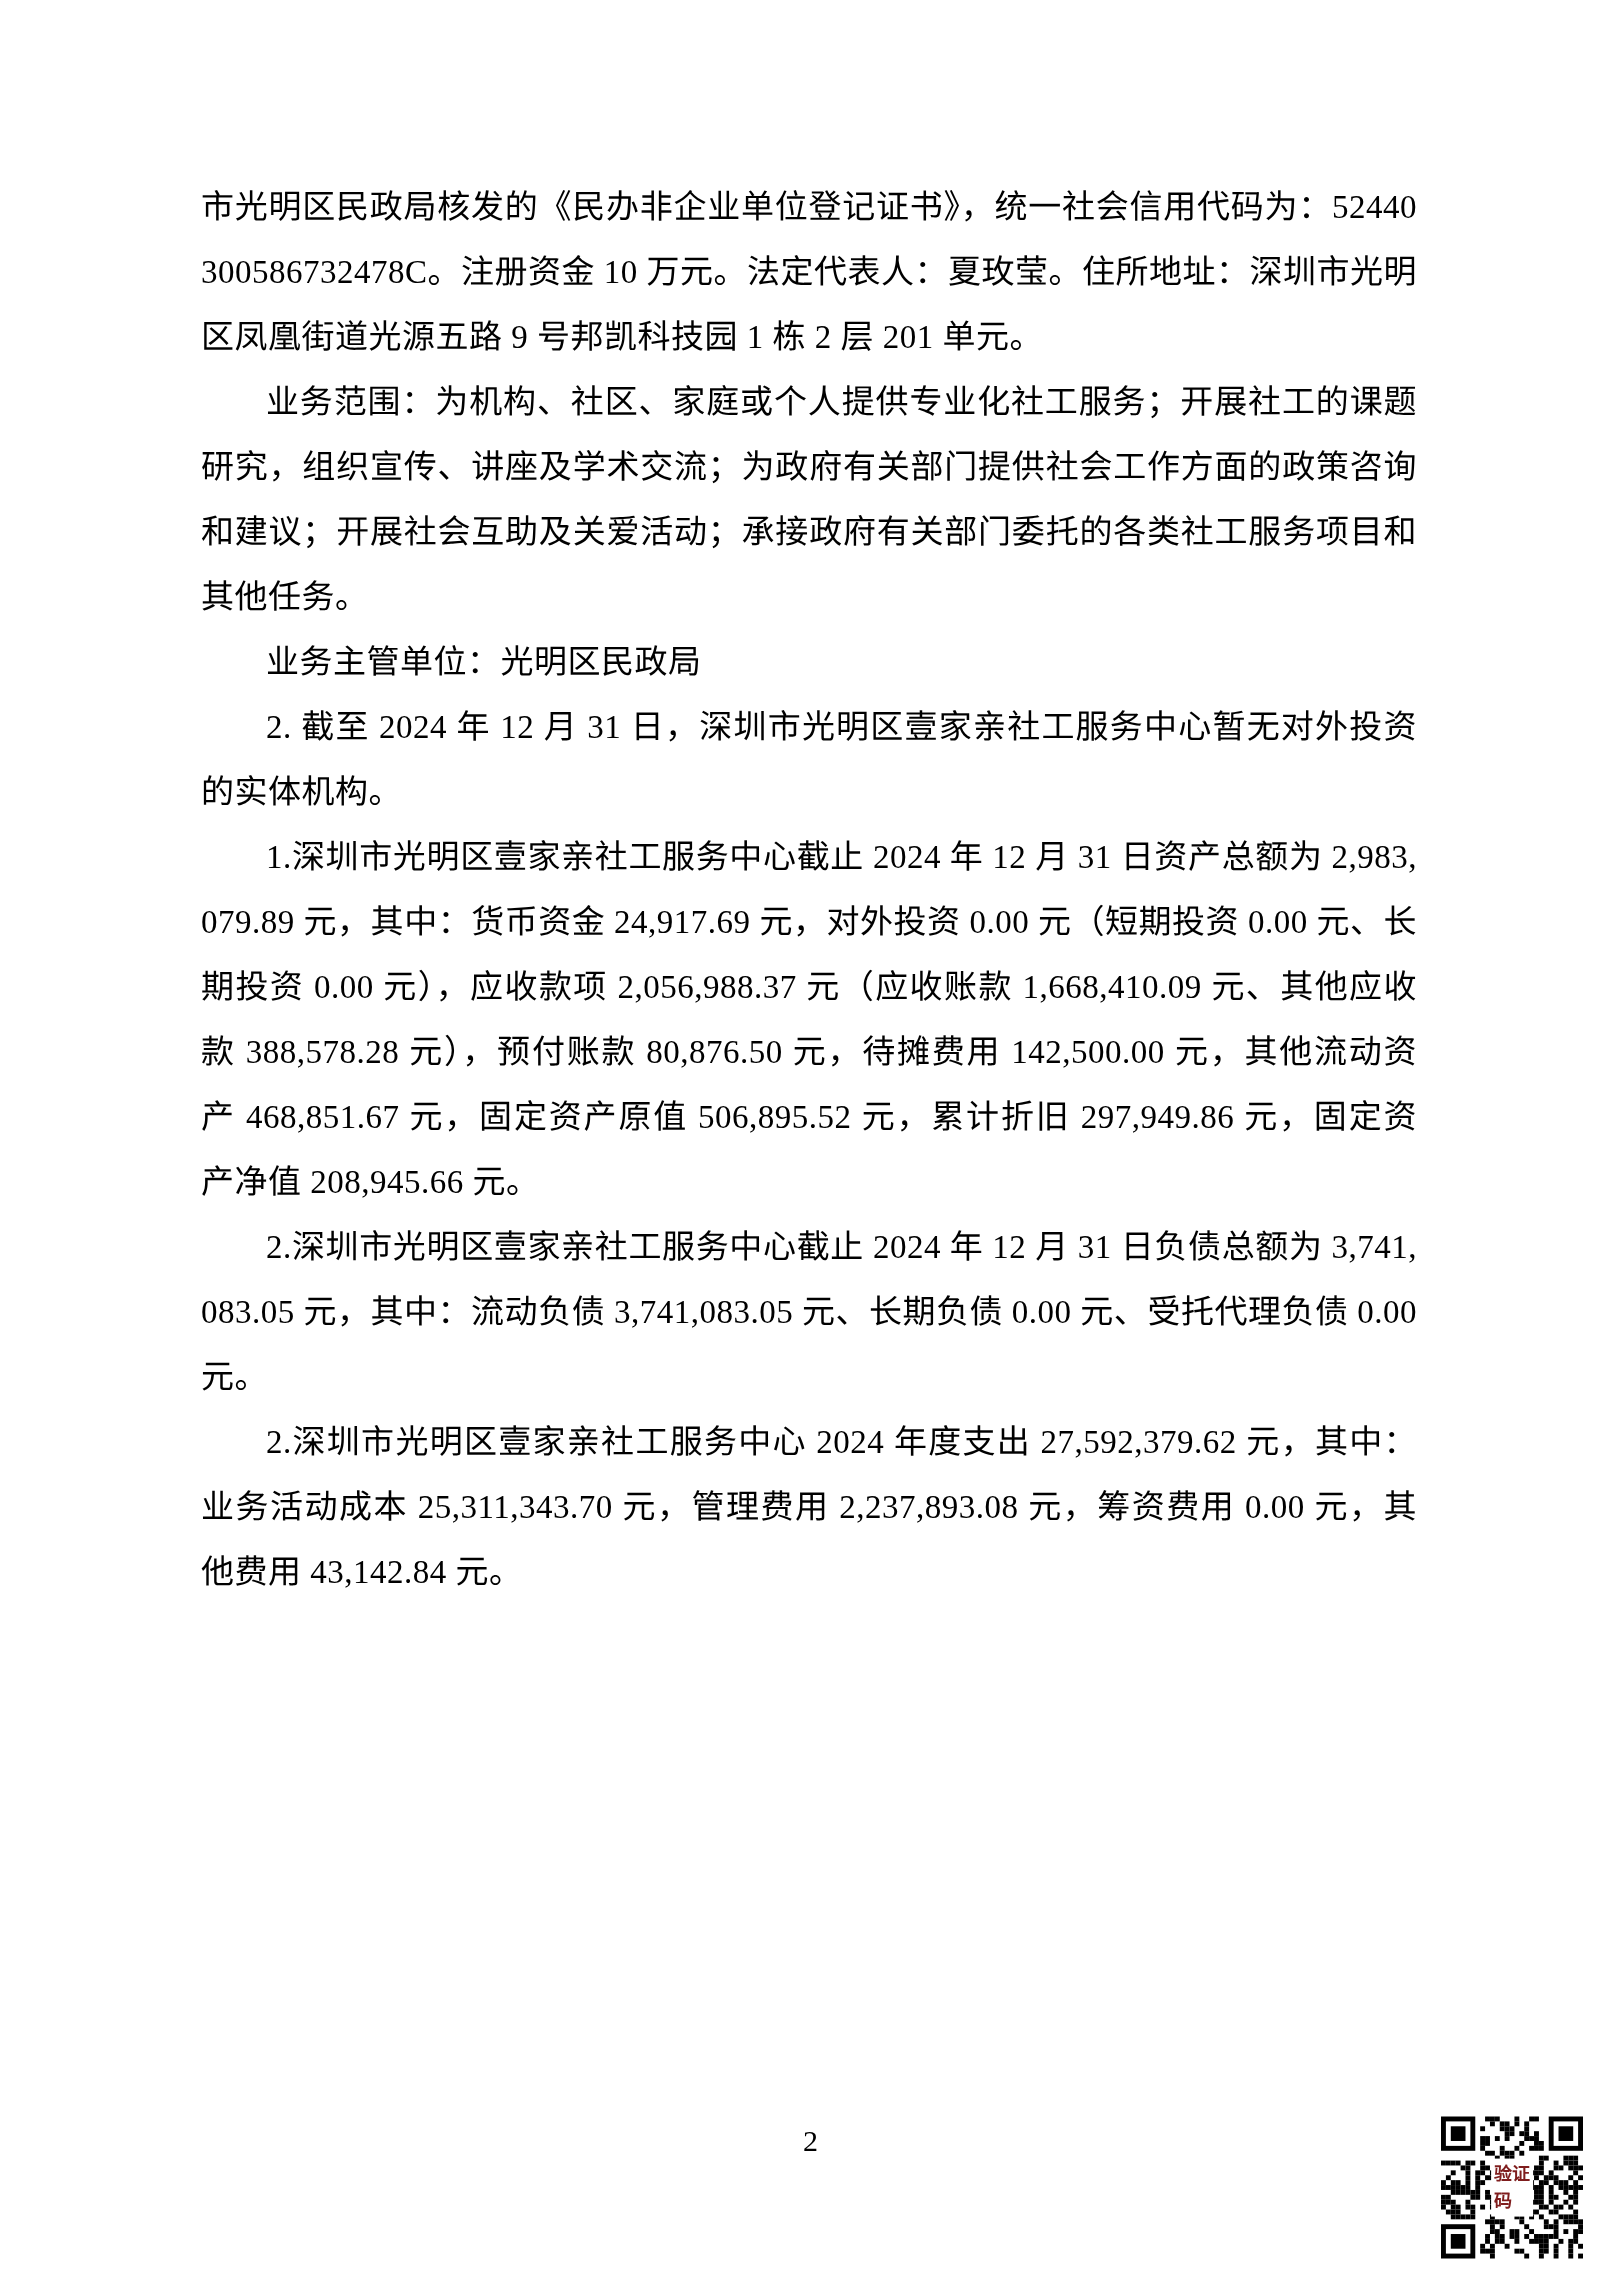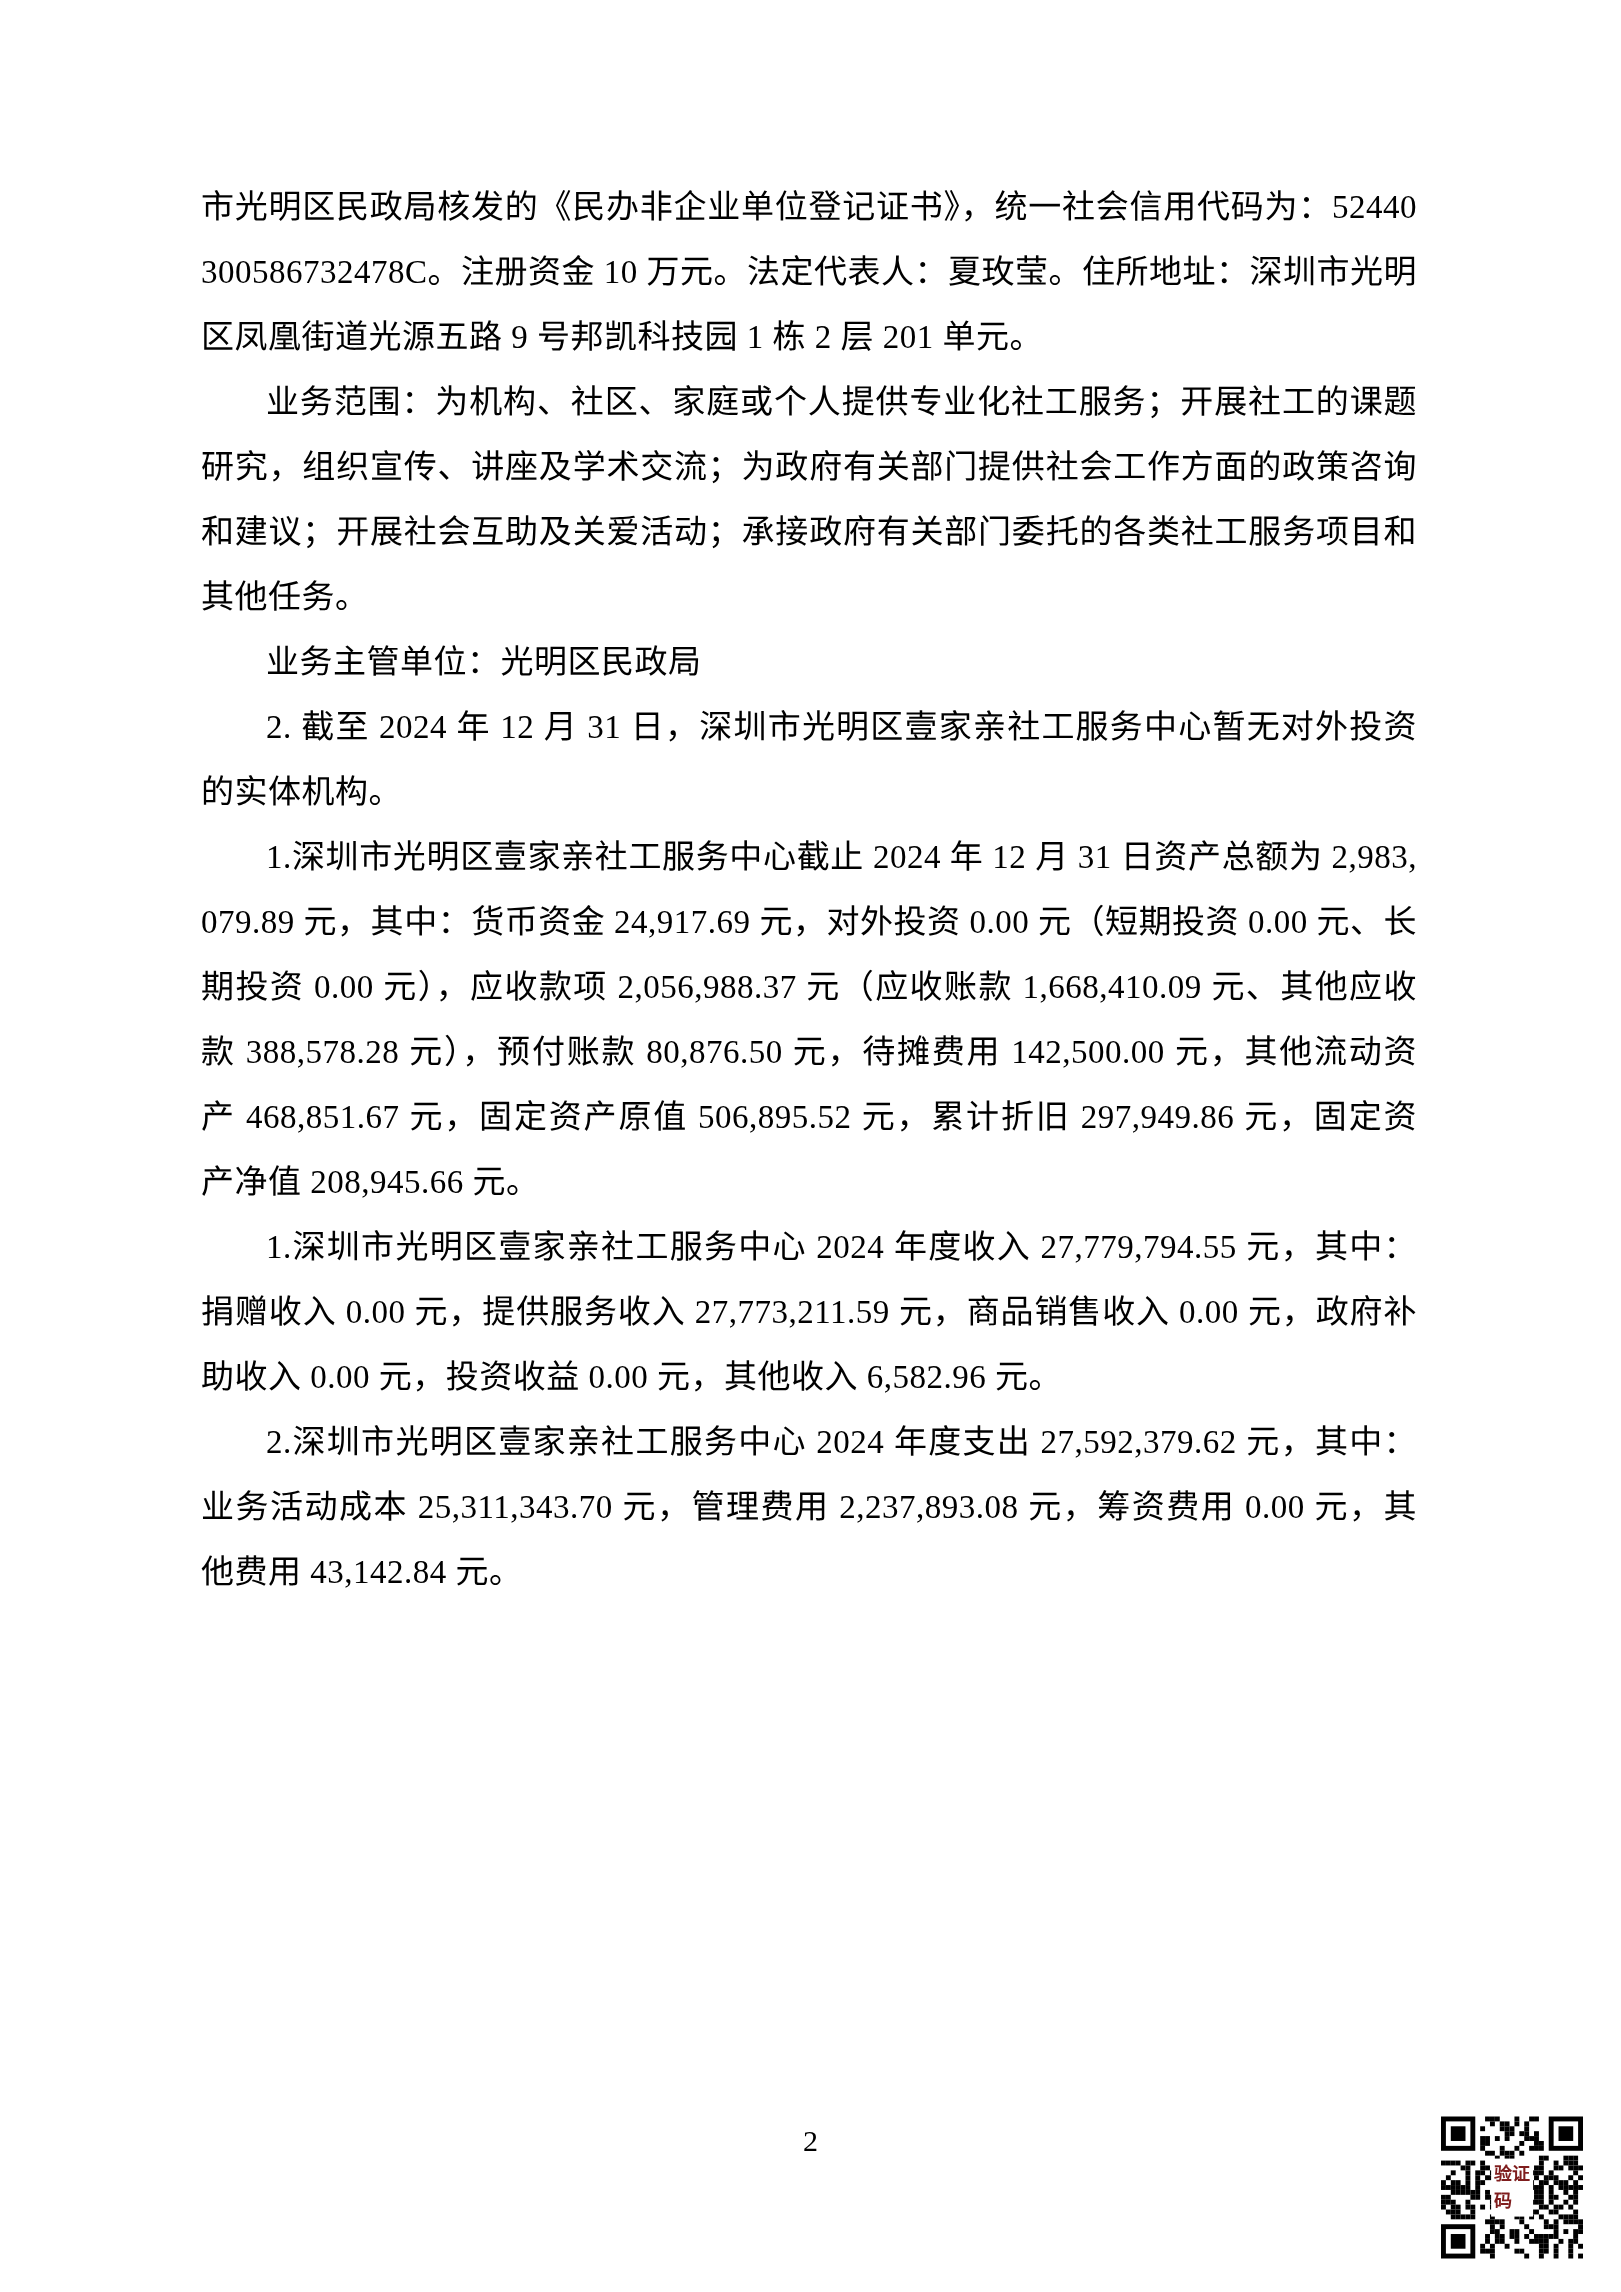--- a/index.html
+++ b/index.html
@@ -71,21 +71,21 @@
 <body>
 
 <div class="page">
 
   <div class="doc-body" id="doc-body">
       <p class="body">市光明区民政局核发的《民办非企业单位登记证书》，统一社会信用代码为：52440300586732478C。注册资金 10 万元。法定代表人：夏玫莹。住所地址：深圳市光明区凤凰街道光源五路 9 号邦凯科技园 1 栋 2 层 201 单元。</p>
       <p class="body indent">业务范围：为机构、社区、家庭或个人提供专业化社工服务；开展社工的课题研究，组织宣传、讲座及学术交流；为政府有关部门提供社会工作方面的政策咨询和建议；开展社会互助及关爱活动；承接政府有关部门委托的各类社工服务项目和其他任务。</p>
       <p class="body indent">业务主管单位：光明区民政局</p>
       <p class="body indent">2. 截至 2024 年 12 月 31 日，深圳市光明区壹家亲社工服务中心暂无对外投资的实体机构。</p>
       <p class="body indent">1.深圳市光明区壹家亲社工服务中心截止 2024 年 12 月 31 日资产总额为 2,983,079.89 元，其中：货币资金 24,917.69 元，对外投资 0.00 元（短期投资 0.00 元、长期投资 0.00 元），应收款项 2,056,988.37 元（应收账款 1,668,410.09 元、其他应收款 388,578.28 元），预付账款 80,876.50 元，待摊费用 142,500.00 元，其他流动资产 468,851.67 元，固定资产原值 506,895.52 元，累计折旧 297,949.86 元，固定资产净值 208,945.66 元。</p>
-      <p class="body indent">1.深圳市光明区壹家亲社工服务中心 2024 年度收入 27,779,794.55 元，其中：捐赠收入 0.00 元，提供服务收入 27,773,211.59 元，商品销售收入 0.00 元，政府补助收入 0.00 元，投资收益 0.00 元，其他收入 6,582.96 元。</p>
+      <p class="body indent">2.深圳市光明区壹家亲社工服务中心截止 2024 年 12 月 31 日负债总额为 3,741,083.05 元，其中：流动负债 3,741,083.05 元、长期负债 0.00 元、受托代理负债 0.00 元。</p>
       <p class="body indent">2.深圳市光明区壹家亲社工服务中心 2024 年度支出 27,592,379.62 元，其中：业务活动成本 25,311,343.70 元，管理费用 2,237,893.08 元，筹资费用 0.00 元，其他费用 43,142.84 元。</p>
     </div>
 
   <div class="footer">
     <span>2</span>
   </div>
 
   <div class="qr-wrap">
     <svg id="qr-svg" width="142" height="147" viewBox="0 0 29 30">
         <rect x="0" y="0" width="29" height="30" fill="#ffffff"></rect>

